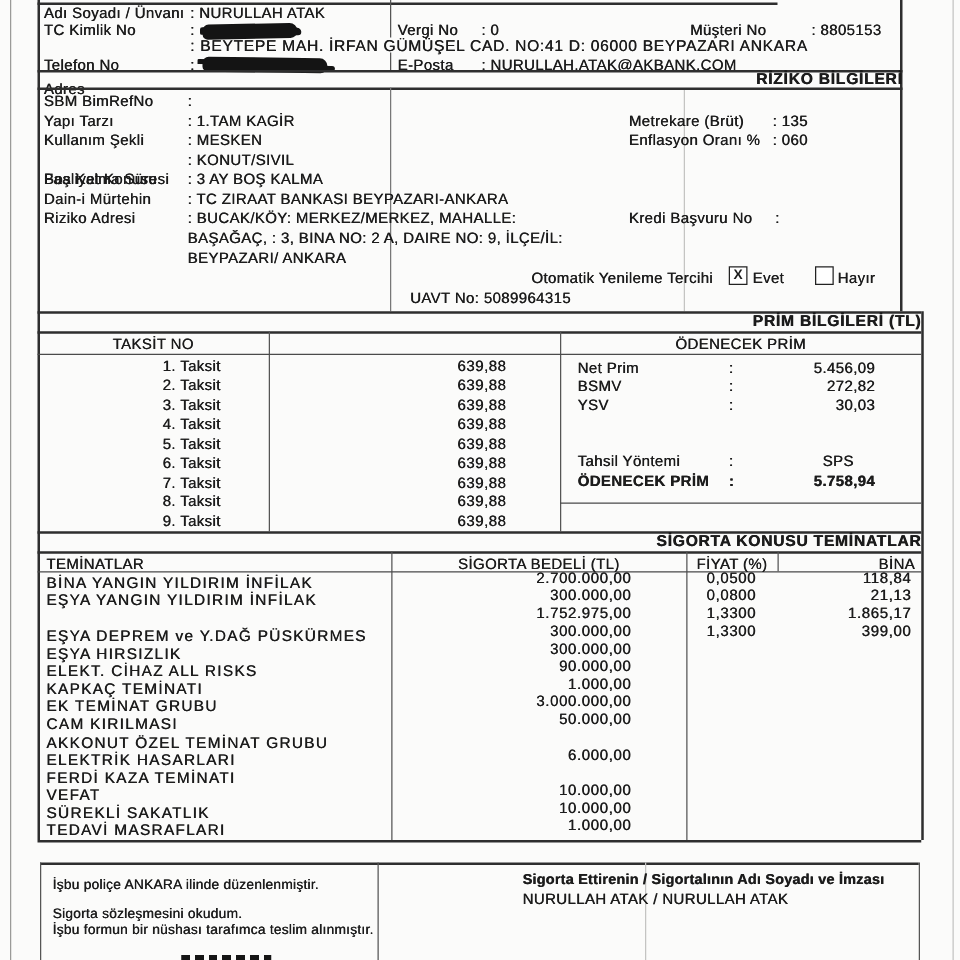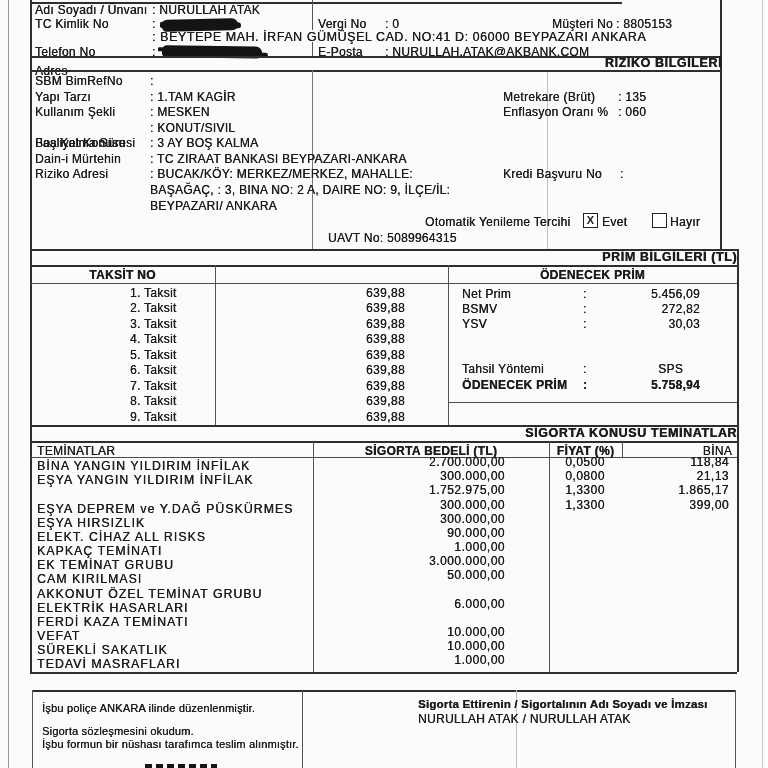--- a/index.html
+++ b/index.html
@@ -10,21 +10,21 @@
   }
   .t{position:absolute;font-size:12px;line-height:14px;white-space:nowrap;
      color:#1c1c1c;text-shadow:0.3px 0 0 currentColor;letter-spacing:.3px;}
   .bold{font-weight:700;}
   .big{font-size:12.5px;letter-spacing:.45px;}
   .hl{position:absolute;background:#2e2e2e;height:2px;}
   .hl.thin{height:1px;background:#4a4a4a;}
   .vl{position:absolute;background:#2e2e2e;width:2px;}
   .vl.thin{width:1px;background:#555;}
   .vl.faint{width:1px;background:#c4c4c2;}
-  .center{text-align:center;font-weight:bold;}
+  .center{text-align:center;}
   .right{text-align:right;}
   .title-band{position:absolute;left:30px;width:692px;text-align:right;
     font-weight:700;font-size:12.5px;letter-spacing:.6px;text-shadow:0.4px 0 0 #111;}
   .redact{position:absolute;background:#141414;border-radius:7px 9px 8px 6px;}
   .redact.r1{transform:rotate(-1.2deg);box-shadow:6px 1px 0 -3px #141414,-5px -1px 0 -3px #141414;}
   .redact.r2{transform:rotate(0.8deg);box-shadow:10px 2px 0 -4px #141414,-8px -2px 0 -4px #141414;}
   .checkbox{position:absolute;width:13px;height:13px;border:1.6px solid #222;
     background:#fff;font-size:11px;font-weight:700;text-align:center;line-height:13px;}
   
   .taksit-rows{position:absolute;left:30px;top:286px;width:418px;height:139px;}
@@ -59,21 +59,21 @@
 
   <div class="t" style="left:35px;top:3px;">Adı Soyadı / Ünvanı</div>
   <div class="t" style="left:152px;top:3px;">: NURULLAH ATAK</div>
 
   <div class="t" style="left:35px;top:17px;">TC Kimlik No</div>
   <div class="t" style="left:152px;top:17px;">:</div>
   <div class="redact r1" style="left:162px;top:19px;width:76px;height:12px;"></div>
   <div class="t" style="left:318px;top:17px;">Vergi No</div>
   <div class="t" style="left:385px;top:17px;">: 0</div>
   <div class="t" style="left:552px;top:17px;">Müşteri No</div>
-  <div class="t" style="left:616px;top:17px;">: 8805153</div>
+  <div class="t" style="left:649px;top:17px;">: 8805153</div>
 
   <div class="t" style="left:35px;top:31px;margin-top:33px;">Adres</div>
   <div class="t big" style="left:152px;top:30px;letter-spacing:.55px;">: BEYTEPE MAH. İRFAN GÜMÜŞEL CAD.  NO:41 D:  06000 BEYPAZARI ANKARA</div>
 
   <div class="t" style="left:35px;top:45px;">Telefon No</div>
   <div class="t" style="left:152px;top:45px;">:</div>
   <div class="redact r2" style="left:162px;top:46px;width:100px;height:12px;"></div>
   <div class="t" style="left:318px;top:45px;">E-Posta</div>
   <div class="t" style="left:385px;top:45px;">: NURULLAH.ATAK@AKBANK.COM</div>
 

